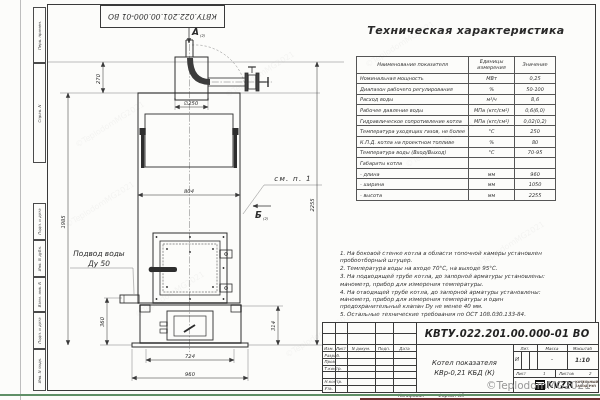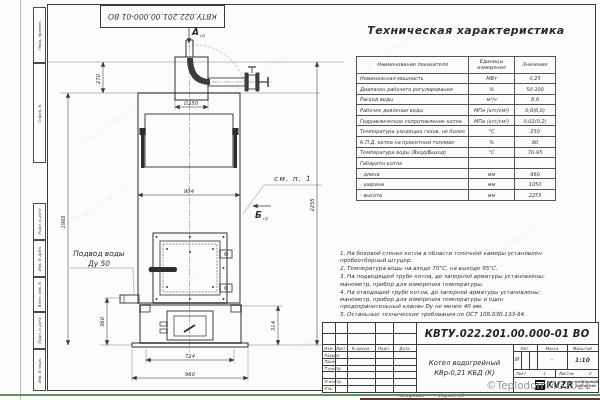--- a/index.html
+++ b/index.html
@@ -345,21 +345,21 @@
     <div class="cellname" style="left:52px;top:22.5px;width:18px;text-align:center;">Подп.</div>
     <div class="cellname" style="left:70px;top:22.5px;width:23px;text-align:center;">Дата</div>
 
     <div class="cellname" style="left:1.5px;top:29.5px;">Разраб.</div>
     <div class="cellname" style="left:1.5px;top:36.2px;">Пров.</div>
     <div class="cellname" style="left:1.5px;top:42.8px;">Т.контр.</div>
     <div class="cellname" style="left:1.5px;top:56.2px;">Н.контр.</div>
     <div class="cellname" style="left:1.5px;top:63.2px;">Утв.</div>
 
     <div class="prodname">
-      <span>Котел водогрейный</span>
+      <span>Котел показателя</span>
       <span>КВр-0,21 КБД (К)</span>
     </div>
 
     <div class="cellname" style="left:190px;top:22.5px;width:24px;text-align:center;">Лит.</div>
     <div class="cellname" style="left:214px;top:22.5px;width:30px;text-align:center;">Масса</div>
     <div class="cellname" style="left:244px;top:22.5px;width:31px;text-align:center;">Масштаб</div>
     <div class="cellname" style="left:190px;top:33px;width:8px;text-align:center;font-size:5.5px;">И</div>
     <div class="cellname" style="left:214px;top:33px;width:30px;text-align:center;font-size:5.5px;">-</div>
     <div class="cellname" style="left:244px;top:33px;width:31px;text-align:center;font-size:6px;font-weight:bold;">1:10</div>
 

